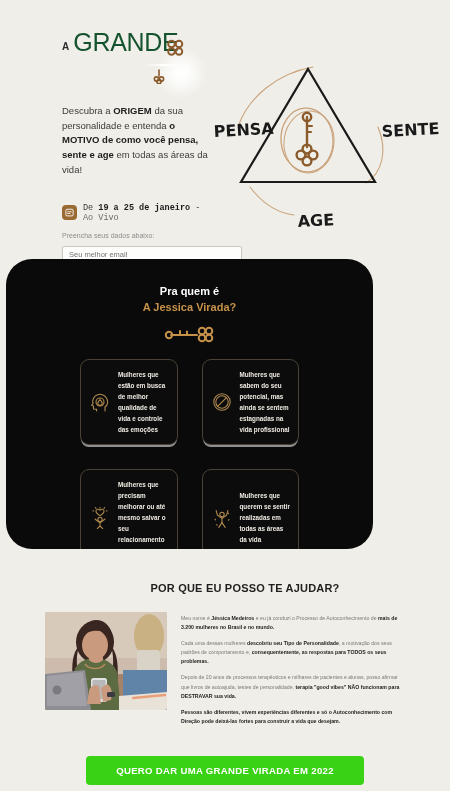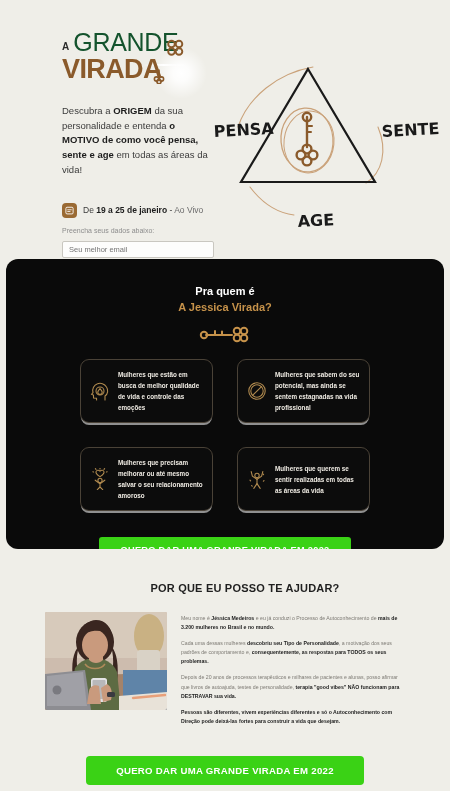--- a/index.html
+++ b/index.html
@@ -40,52 +40,52 @@
   .logo-clover {
     position: absolute; right: 6px; top: 8px; z-index: 3;
   }
   .logo-key-sm { position: absolute; right: 27px; top: 38px; z-index: 3; }
 
   .hero-desc {
     font-size: 9.5px; color: #3b3b3b; line-height: 1.55; margin-bottom: 25px;
   }
   .hero-desc b { color: #1d1d1d; font-weight: bold; }
 
-  .date-row { display: flex; align-items: center; gap: 6px; margin-bottom: 9px; }
+  .date-row { display: flex; align-items: center; gap: 6px; margin-bottom: 9px; font-family: Liberation Mono, monospace; }
   .cal-ico {
     width: 15px; height: 15px; border-radius: 4px; background: #9a6a33;
     display: flex; align-items: center; justify-content: center; flex: 0 0 auto;
   }
   .date-txt { font-size: 8.5px; color: #3b3b3b; }
   .date-txt b { color: #1d1d1d; }
   .date-txt .live { color: #6b6b6b; }
 
   .fill-label { font-size: 7px; color: #8d8d8d; margin-bottom: 4px; }
   .email-input {
-    width: 152px; height: 17px; border: 1px solid #c9c7c0; background: #fdfdfc;
+    width: 180px; height: 17px; border: 1px solid #c9c7c0; background: #fdfdfc;
     border-radius: 2px; font-size: 7.5px; color: #9b9b9b; padding: 0 6px;
     font-family: "Liberation Sans", sans-serif;
   }
   .cta-green {
     display: block; width: 152px; height: 18px; margin-top: 5px;
     background: #3ad215; border: none; border-radius: 3px; color: #ffffff;
     font-size: 7.6px; font-weight: bold; letter-spacing: 0.25px; cursor: pointer;
     font-family: "Liberation Sans", sans-serif;
   }
   .disclaimer {
     margin-top: 7px; width: 155px; font-size: 4.1px; color: #a7a49d; line-height: 1.5;
   }
 
   
   .hero-art { position: absolute; right: 0px; top: 55px; width: 240px; height: 200px; }
 
   
   .dark {
-    position: absolute; left: 6px; top: 259px; width: 438px; height: 290px;
-    background: #0a0a0a; border-radius: 12px; overflow: hidden;
+    position: absolute; left: 6px; top: 259px; width: 367px; height: 290px;
+    background: #0a0a0a; border-radius: 26px; overflow: hidden;
   }
   .dark-h1 { text-align: center; color: #ffffff; font-size: 11px; font-weight: bold; margin-top: 26px; }
   .dark-h2 { text-align: center; color: #c6924a; font-size: 11px; font-weight: bold; margin-top: 4px; }
   .key-div { display: flex; justify-content: center; margin-top: 12px; }
 
   .cards { margin-top: 14px; padding: 0 74px; display: grid; grid-template-columns: 1fr 1fr; gap: 24px 24px; }
   .card {
     position: relative; background: #0c0c0c; border: 1px solid #4a4237; border-radius: 9px;
     min-height: 50px; padding: 9px 8px 9px 8px; display: flex; align-items: center; gap: 7px;
     box-shadow: 0 3px 0 -1px rgba(255,255,255,0.55);
@@ -132,21 +132,20 @@
 
     <div class="hero-left">
 
       <div class="logo">
         <div class="sunburst"></div>
         <div class="ray"></div>
         <div class="logo-l1">
           <span class="logo-a">A</span>
           <span class="logo-grande">GRANDE</span>
         </div>
-        <div class="logo-l2">VIRADA</div>
         <svg class="logo-clover" width="22" height="20" viewBox="0 0 22 20">
           <g fill="none" stroke="#8a5a2b" stroke-width="1.9">
             <circle cx="7.5" cy="6" r="3.3"></circle>
               <circle cx="15" cy="6" r="3.3"></circle>
             <circle cx="7.5" cy="13.5" r="3.3"></circle>
               <circle cx="15" cy="13.5" r="3.3"></circle>
           </g>
         </svg>
         <svg class="logo-key-sm" width="12" height="16" viewBox="0 0 12 16">
           <g fill="none" stroke="#8a5a2b" stroke-width="1.6">

